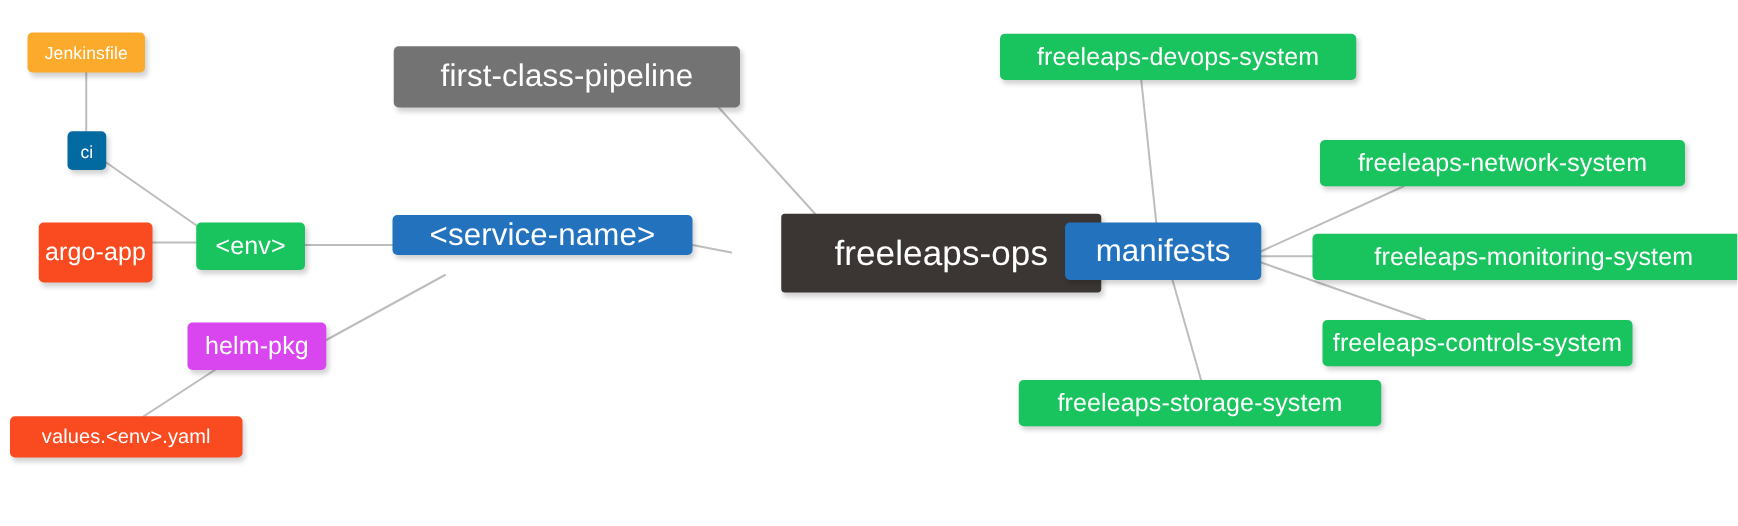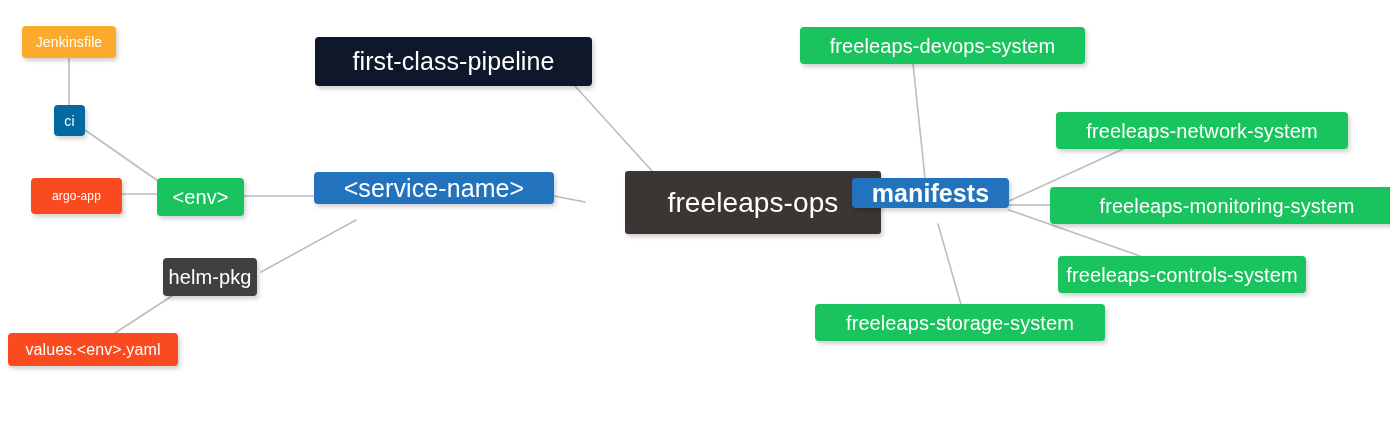--- a/index.html
+++ b/index.html
@@ -61,27 +61,27 @@
       <line x1="178" y1="292" x2="115" y2="333" stroke="#bdbdbd" stroke-width="1.6" stroke-linecap="round"></line>
       <line x1="925" y1="178" x2="913" y2="64" stroke="#bdbdbd" stroke-width="1.6" stroke-linecap="round"></line>
       <line x1="1009" y1="201" x2="1123" y2="149" stroke="#bdbdbd" stroke-width="1.6" stroke-linecap="round"></line>
       <line x1="1009" y1="205" x2="1050" y2="205" stroke="#bdbdbd" stroke-width="1.6" stroke-linecap="round"></line>
       <line x1="1009" y1="210" x2="1140" y2="256" stroke="#bdbdbd" stroke-width="1.6" stroke-linecap="round"></line>
       <line x1="938" y1="224" x2="962" y2="308" stroke="#bdbdbd" stroke-width="1.6" stroke-linecap="round"></line>
     </svg>
   <div id="node-layer">
       <div class="node root" style="left: 585px; top: 171px; width: 256px; height: 63px; background: rgb(59, 54, 51); font-size: 28px; margin-left: 40px;">freeleaps-ops</div>
       <div class="node" style="left: 314px; top: 172px; width: 240px; height: 32px; background: rgb(34, 114, 190); font-size: 25px;">&lt;service-name&gt;</div>
-      <div class="node" style="left: 852px; top: 178px; width: 157px; height: 30px; background: rgb(34, 114, 190); font-size: 25px; font-weight: bold;">manifests</div>
-      <div class="node" style="left: 315px; top: 37px; width: 277px; height: 49px; background: #0f172a; font-size: 25px;">first-class-pipeline</div>
+      <div class="node" style="left: 852px; top: 178px; width: 157px; height: 46px; background: rgb(34, 114, 190); font-size: 25px;">manifests</div>
+      <div class="node" style="left: 315px; top: 37px; width: 277px; height: 49px; background: #737373; font-size: 25px;">first-class-pipeline</div>
       <div class="node" style="left: 157px; top: 178px; width: 87px; height: 38px; background: rgb(25, 196, 95); font-size: 20px;">&lt;env&gt;</div>
-      <div class="node" style="left: 150px; top: 258px; width: 94px; height: 38px; background: #404040; font-size: 20px; margin-left: 13px;">helm-pkg</div>
+      <div class="node" style="left: 150px; top: 258px; width: 111px; height: 38px; background: #d946ef; font-size: 20px;">helm-pkg</div>
       <div class="node" style="left: 22px; top: 26px; width: 94px; height: 32px; background: rgb(251, 170, 43); font-size: 14px;">Jenkinsfile</div>
       <div class="node" style="left: 54px; top: 105px; width: 31px; height: 31px; background: #0369a1; font-size: 14px;">ci</div>
-      <div class="node" style="left: 31px; top: 178px; width: 91px; height: 36px; background: rgb(250, 74, 32); font-size: 12px;">argo-app</div>
-      <div class="node" style="left: 8px; top: 333px; width: 170px; height: 33px; background: rgb(250, 74, 32); font-size: 16px;">values.&lt;env&gt;.yaml</div>
+      <div class="node" style="left: 31px; top: 178px; width: 91px; height: 48px; background: rgb(250, 74, 32); font-size: 20px;">argo-app</div>
+      <div class="node" style="left: 8px; top: 333px; width: 186px; height: 33px; background: rgb(250, 74, 32); font-size: 16px;">values.&lt;env&gt;.yaml</div>
       <div class="node" style="left: 800px; top: 27px; width: 285px; height: 37px; background: rgb(25, 196, 95); font-size: 20px;">freeleaps-devops-system</div>
       <div class="node" style="left: 1056px; top: 112px; width: 292px; height: 37px; background: rgb(25, 196, 95); font-size: 20px;">freeleaps-network-system</div>
       <div class="node" style="left: 1050px; top: 187px; width: 354px; height: 37px; background: rgb(25, 196, 95); font-size: 20px;">freeleaps-monitoring-system</div>
       <div class="node" style="left: 1058px; top: 256px; width: 248px; height: 37px; background: rgb(25, 196, 95); font-size: 20px;">freeleaps-controls-system</div>
       <div class="node" style="left: 815px; top: 304px; width: 290px; height: 37px; background: rgb(25, 196, 95); font-size: 20px;">freeleaps-storage-system</div>
     </div>
 </div>
 
 </body></html>

